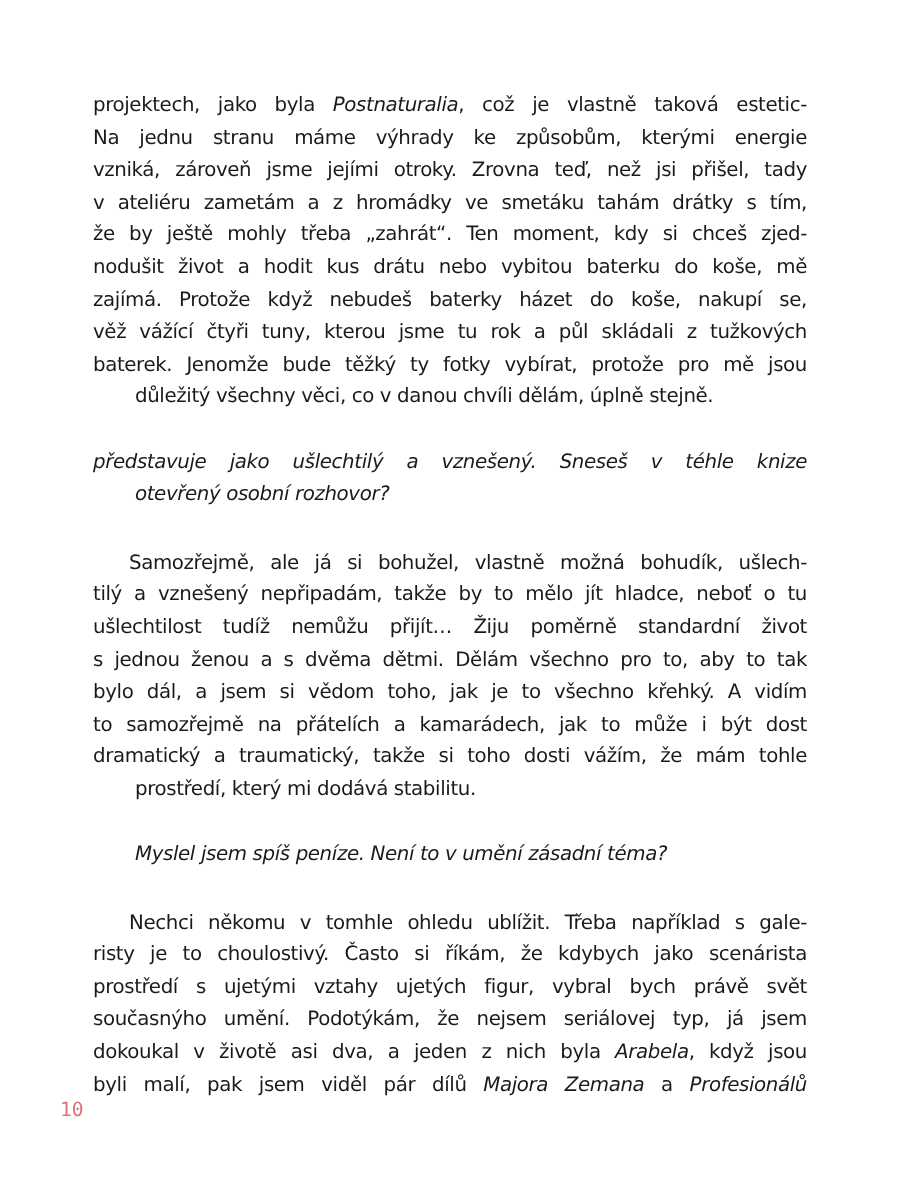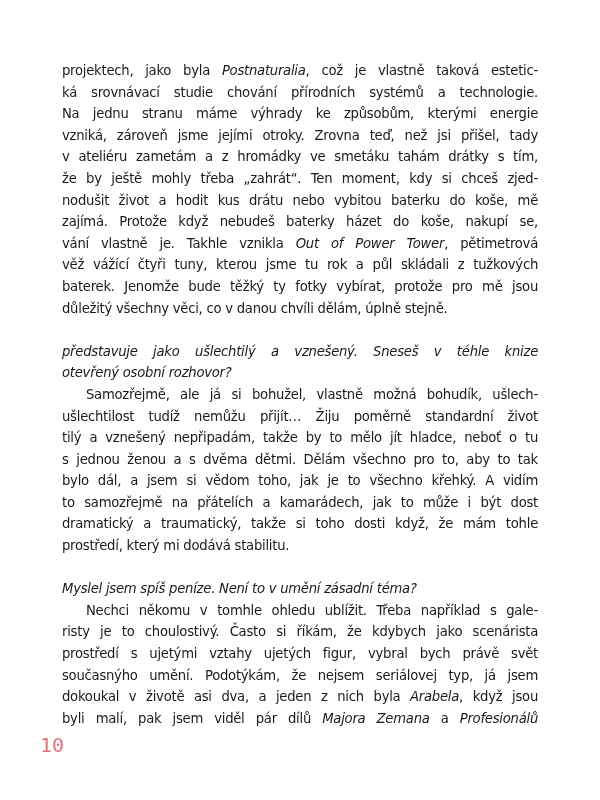--- a/index.html
+++ b/index.html
@@ -7,62 +7,60 @@
     .page { position: absolute; left: 0; top: 0; width: 600px; height: 800px; background: #ffffff; }
     .text-block {
       position: absolute; left: 62px; top: 60px; width: 476px;
       font-family: "DejaVu Sans", sans-serif; font-size: 13.2px; color: #1a1a1a;
       letter-spacing: -0.25px;
     }
     .line {
       display: block; height: 21.6px; line-height: 21.6px; white-space: nowrap;
       text-align: justify; text-align-last: justify;
     }
-    .line.last { text-align-last: left; }
-    .line.indent { padding-left: 24px; }
+    .line.last { text-align-last: left; margin-left: 28px; }
+    .line.indent { padding-left: 24px; margin-top: 24px; }
     .gap { display: block; height: 21.6px; }
     .q { font-style: italic; }
     em { }
     .page-number {
       position: absolute; left: 40px; top: 733px;
-      font-family: "DejaVu Sans Mono", monospace; font-size: 20px; color: #e0727e;
+      font-family: "DejaVu Sans Mono", monospace; font-size: 13px; color: #e0727e;
     }
   </style>
 </head>
 <body>
 
 <div class="page">
   <div class="text-block" id="text-block">
       <div>
         <span class="line"><span>projektech, jako byla </span><em>Postnaturalia</em><span>, což je vlastně taková estetic-</span></span>
-        <span class="line"><span>ká srovnávací studie chování přírodních systémů a technologie.</span></span>
         <span class="line"><span>Na jednu stranu máme výhrady ke způsobům, kterými energie</span></span>
         <span class="line"><span>vzniká, zároveň jsme jejími otroky. Zrovna teď, než jsi přišel, tady</span></span>
         <span class="line"><span>v ateliéru zametám a z hromádky ve smetáku tahám drátky s tím,</span></span>
         <span class="line"><span>že by ještě mohly třeba „zahrát“. Ten moment, kdy si chceš zjed-</span></span>
         <span class="line"><span>nodušit život a hodit kus drátu nebo vybitou baterku do koše, mě</span></span>
         <span class="line"><span>zajímá. Protože když nebudeš baterky házet do koše, nakupí se,</span></span>
-        <span class="line"><span>vání vlastně je. Takhle vznikla </span><em>Out of Power Tower</em><span>, pětimetrová</span></span>
         <span class="line"><span>věž vážící čtyři tuny, kterou jsme tu rok a půl skládali z tužkových</span></span>
         <span class="line"><span>baterek. Jenomže bude těžký ty fotky vybírat, protože pro mě jsou</span></span>
         <span class="line last"><span>důležitý všechny věci, co v danou chvíli dělám, úplně stejně.</span></span>
       </div>
       <span class="gap"></span>
       <div class="q">
         <span class="line"><span>představuje jako ušlechtilý a vznešený. Sneseš v téhle knize</span></span>
         <span class="line last"><span>otevřený osobní rozhovor?</span></span>
       </div>
       <div>
         <span class="line indent"><span>Samozřejmě, ale já si bohužel, vlastně možná bohudík, ušlech-</span></span>
+        <span class="line"><span>tilý a vznešený nepřipadám, takže by to mělo jít hladce, neboť o tu</span></span>
         <span class="line"><span>ušlechtilost tudíž nemůžu přijít… Žiju poměrně standardní život</span></span>
-        <span class="line"><span>tilý a vznešený nepřipadám, takže by to mělo jít hladce, neboť o tu</span></span>
         <span class="line"><span>s jednou ženou a s dvěma dětmi. Dělám všechno pro to, aby to tak</span></span>
         <span class="line"><span>bylo dál, a jsem si vědom toho, jak je to všechno křehký. A vidím</span></span>
         <span class="line"><span>to samozřejmě na přátelích a kamarádech, jak to může i být dost</span></span>
-        <span class="line"><span>dramatický a traumatický, takže si toho dosti když, že mám tohle</span></span>
+        <span class="line"><span>dramatický a traumatický, takže si toho dosti vážím, že mám tohle</span></span>
         <span class="line last"><span>prostředí, který mi dodává stabilitu.</span></span>
       </div>
       <span class="gap"></span>
       <div class="q">
         <span class="line last"><span>Myslel jsem spíš peníze. Není to v umění zásadní téma?</span></span>
       </div>
       <div>
         <span class="line indent"><span>Nechci někomu v tomhle ohledu ublížit. Třeba například s gale-</span></span>
         <span class="line"><span>risty je to choulostivý. Často si říkám, že kdybych jako scenárista</span></span>
         <span class="line"><span>prostředí s ujetými vztahy ujetých figur, vybral bych právě svět</span></span>

